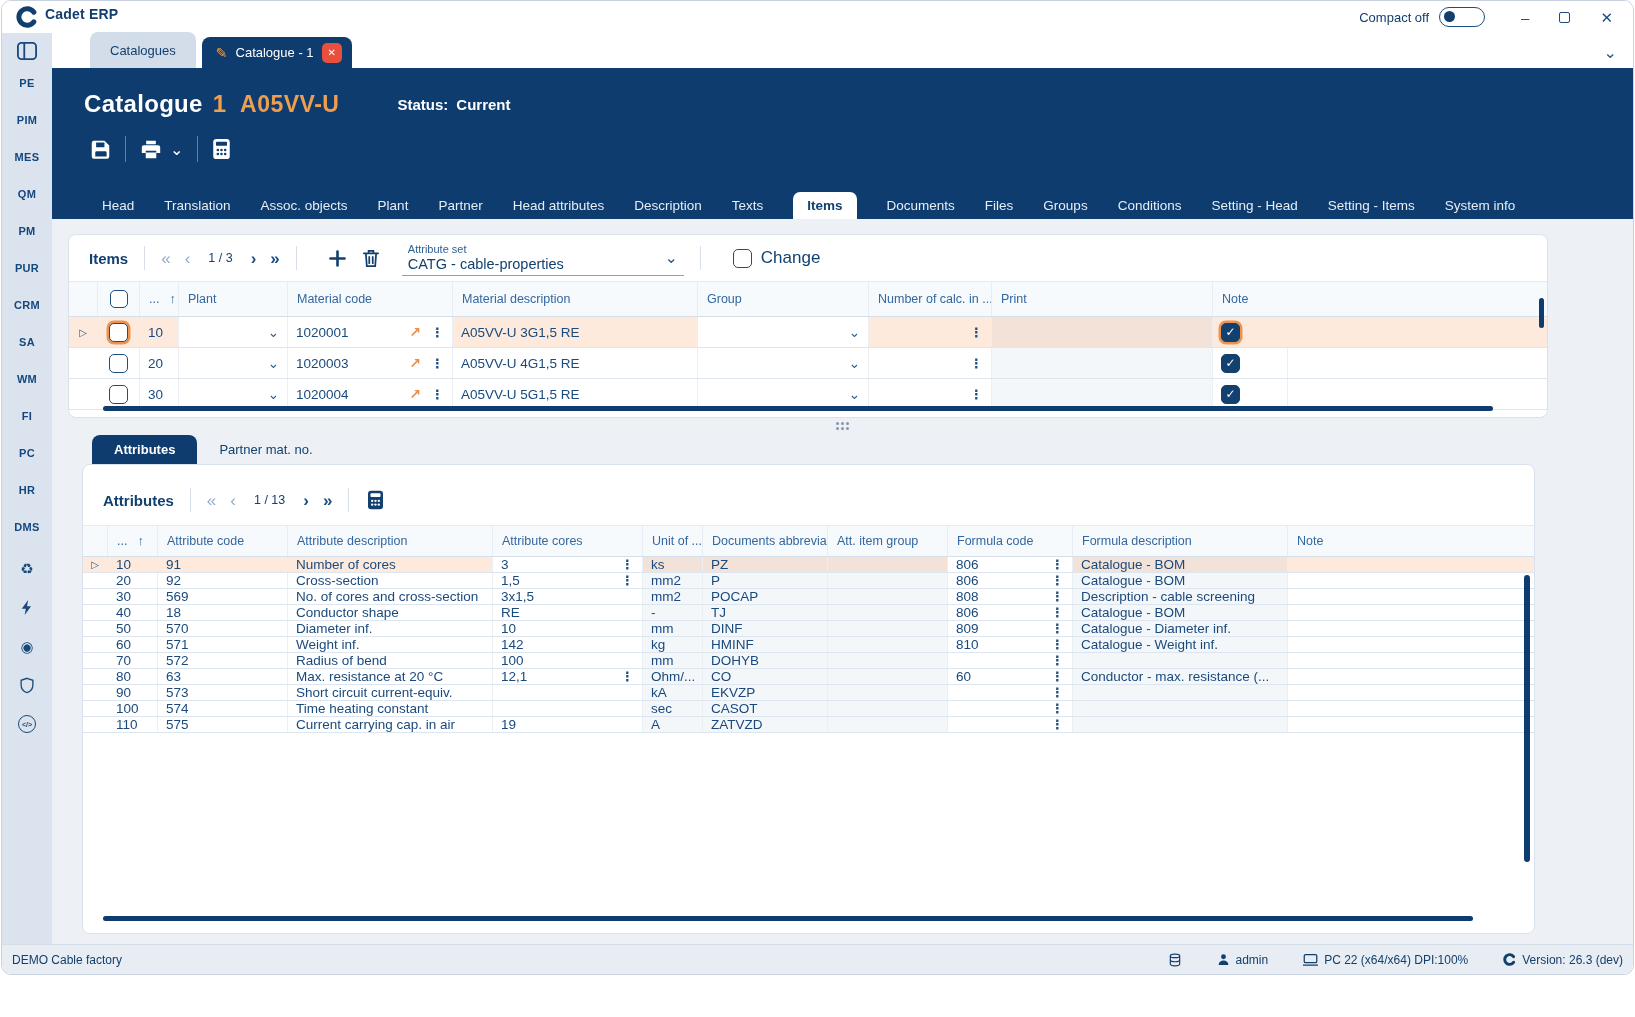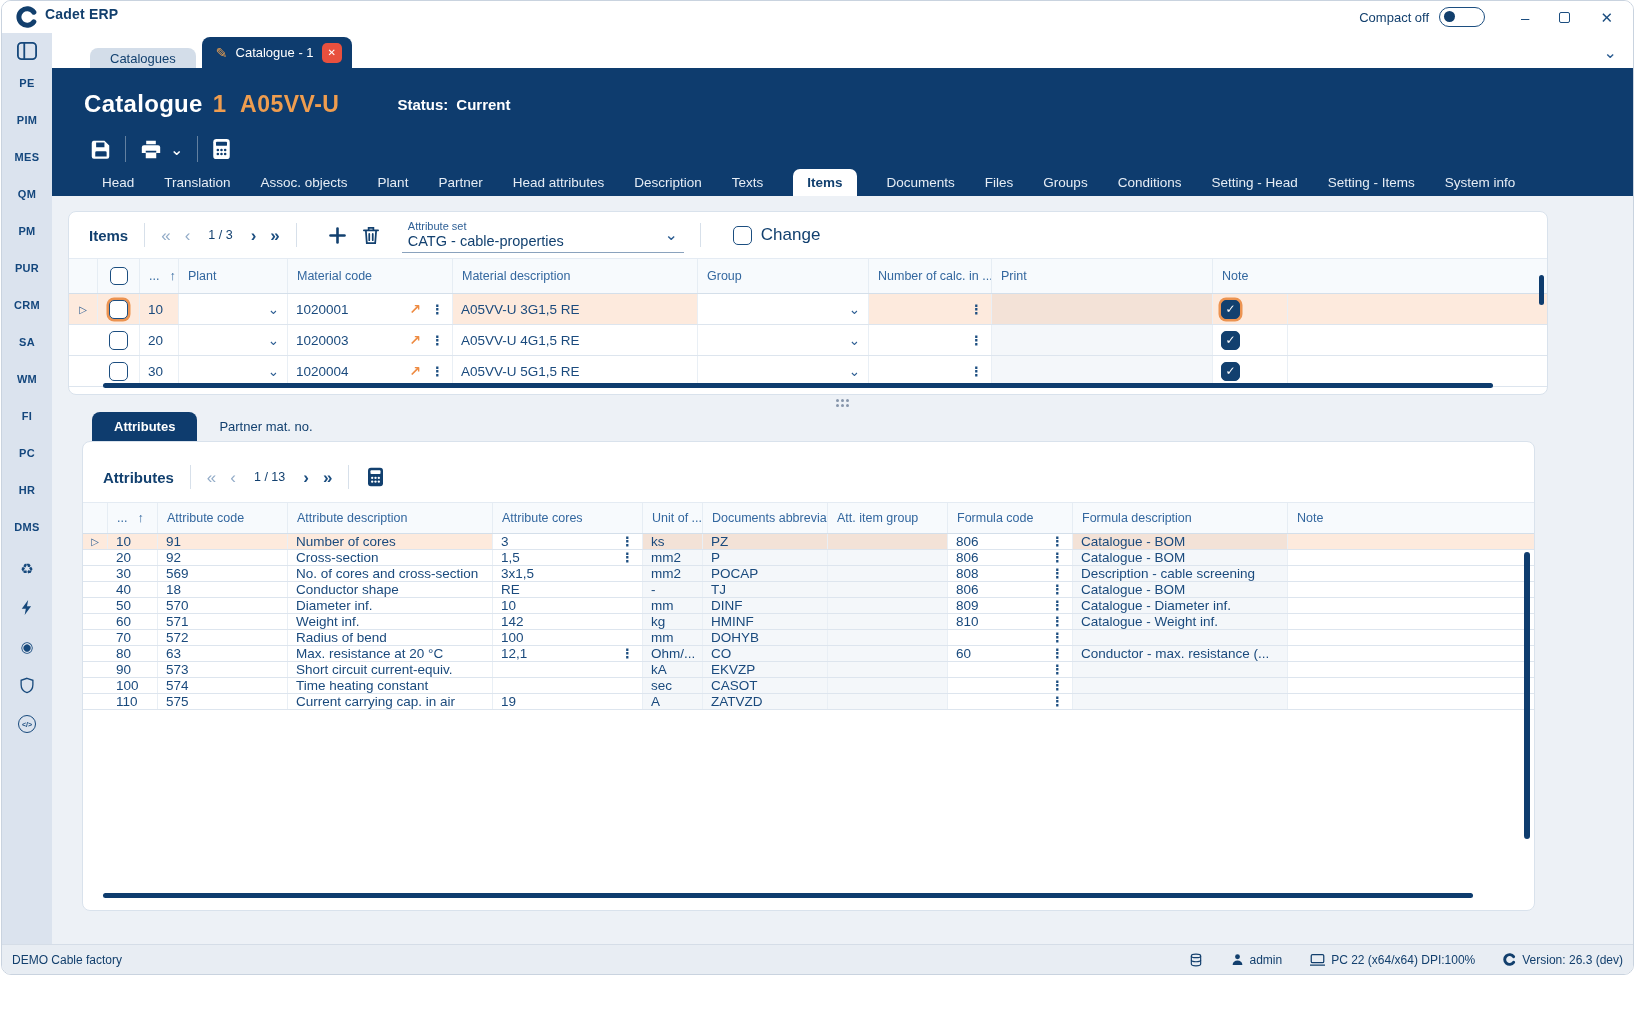--- a/index.html
+++ b/index.html
@@ -27,29 +27,29 @@
   .side-icons { margin-top:26px; display:flex; flex-direction:column; align-items:center; gap:21px; }
   .side-icon { width:18px; height:18px; display:flex; align-items:center; justify-content:center; color:#17497c; cursor:pointer; }
   .glyph-target { font-size:15px; color:#17497c; line-height:1; }
   .glyph-recycle { font-size:15px; color:#17497c; line-height:1; }
   .code-badge { width:18px; height:18px; border:1.6px solid #17497c; border-radius:50%; font-size:7px; font-weight:700; color:#17497c; display:flex; align-items:center; justify-content:center; }
 
   .right-col { flex:1; display:flex; flex-direction:column; min-width:0; }
 
   
   .tabrow { height:35px; background:#fff; display:flex; align-items:flex-end; position:relative; flex:none; }
-  .wtab-inactive { margin-left:38px; height:20px; background:#d3dde9; border-radius:8px 8px 0 0; padding:0 20px; display:flex; align-items:center; font-size:13px; color:#12406f; cursor:pointer; }
+  .wtab-inactive { margin-left:38px; height:36px; background:#d3dde9; border-radius:8px 8px 0 0; padding:0 20px; display:flex; align-items:center; font-size:13px; color:#12406f; cursor:pointer; }
   .wtab-active { margin-left:6px; height:31px; background:#0e3c6e; border-radius:8px 8px 0 0; padding:0 10px 0 14px; display:flex; align-items:center; gap:8px; cursor:pointer; }
   .wtab-active .pencil { color:#efa14f; font-size:14px; line-height:1; }
   .wtab-active .wtab-label { font-size:13px; color:#fff; }
   .wtab-close { width:20px; height:20px; background:#e8503e; border-radius:5px; color:#fff; font-size:10px; display:flex; align-items:center; justify-content:center; cursor:pointer; }
   .tabrow-chevron { position:absolute; right:16px; bottom:6px; color:#2c5d92; cursor:pointer; }
 
   
-  .navy-header { background:#0e3c6e; height:128px; flex:none; display:flex; flex-direction:column; }
+  .navy-header { background:#0e3c6e; height:151px; flex:none; display:flex; flex-direction:column; }
   .title-row { display:flex; align-items:center; padding:22px 0 0 32px; }
   .t-main { font-size:24px; font-weight:700; color:#fff; letter-spacing:.3px; }
   .t-num { font-size:24px; font-weight:700; color:#ef9d4f; margin-left:10px; }
   .t-code { font-size:23px; font-weight:700; color:#ef9d4f; margin-left:14px; letter-spacing:.5px; }
   .t-status-label { font-size:15px; font-weight:600; color:#fff; margin-left:58px; }
   .t-status-value { font-size:15px; font-weight:700; color:#fff; margin-left:8px; }
   .toolbar-row { display:flex; align-items:center; padding-left:38px; margin-top:16px; height:30px; }
   .tb-icon { display:flex; align-items:center; justify-content:center; cursor:pointer; }
   .tb-divider { width:1px; height:26px; background:rgba(255,255,255,.35); margin:0 14px; }
   .tb-chevron { color:#fff; margin-left:8px; cursor:pointer; }
@@ -120,21 +120,21 @@
 
   .attr-panel { margin:0 98px 0 30px; height:470px; }
   .attr-toolbar { height:60px; padding-top:10px; }
   .attrs-table-wrap { height:369px; overflow:hidden; }
   .attr-hbar { bottom:12px; left:20px; width:1370px; }
   .attr-vbar { right:4px; top:110px; width:6px; height:287px; }
 
   
   .statusbar { height:30px; background:#e8edf3; border-top:1px solid #d5dde7; display:flex; align-items:center; padding:0 10px; flex:none; font-size:12px; color:#123f6d; }
   .status-left { font-size:12px; color:#123f6d; }
-  .status-right { margin-left:auto; display:flex; align-items:center; gap:18px; }
+  .status-right { margin-left:auto; display:flex; align-items:center; gap:25px; }
   .status-item { display:flex; align-items:center; gap:6px; margin-left:10px; }
   svg { display:block; }
 </style>
 </head>
 <body>
 
 <div class="window">
 
   <div class="titlebar">
     <div class="logo-wrap">

